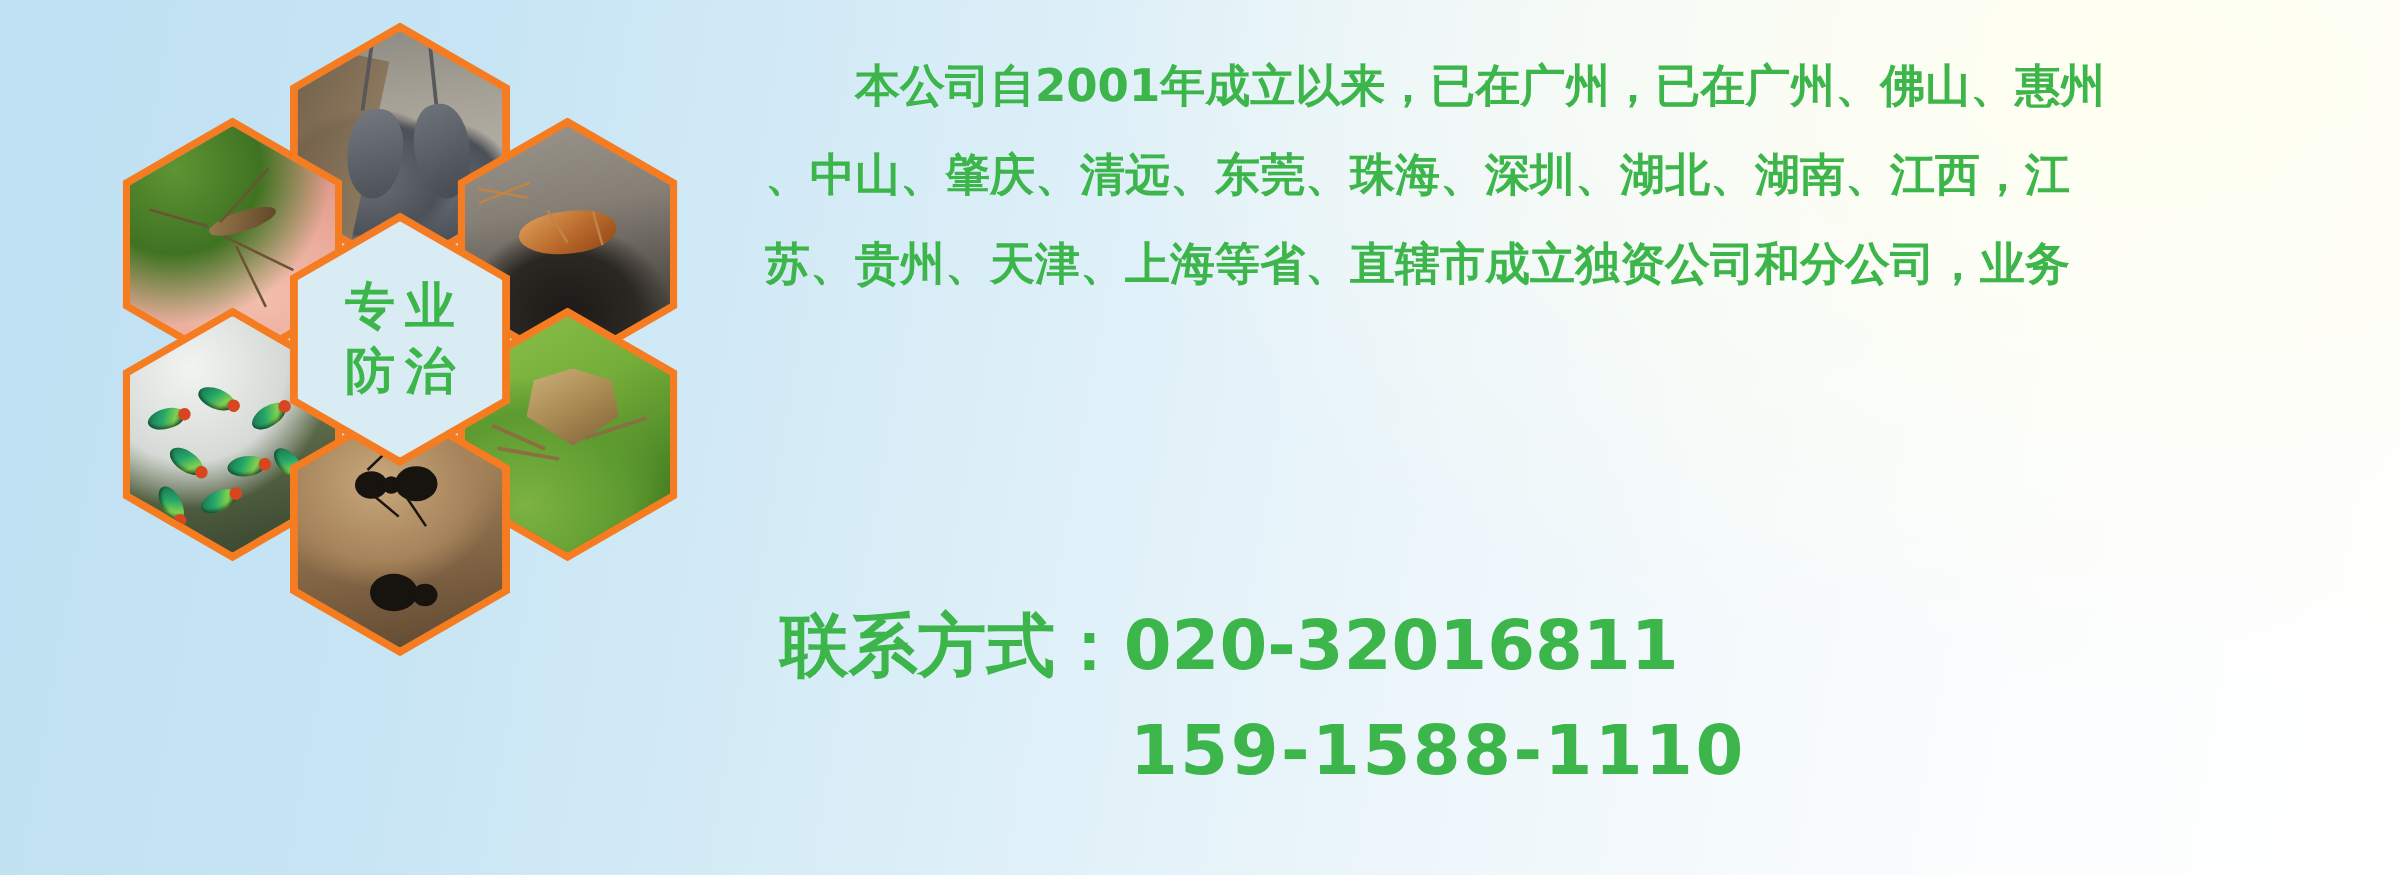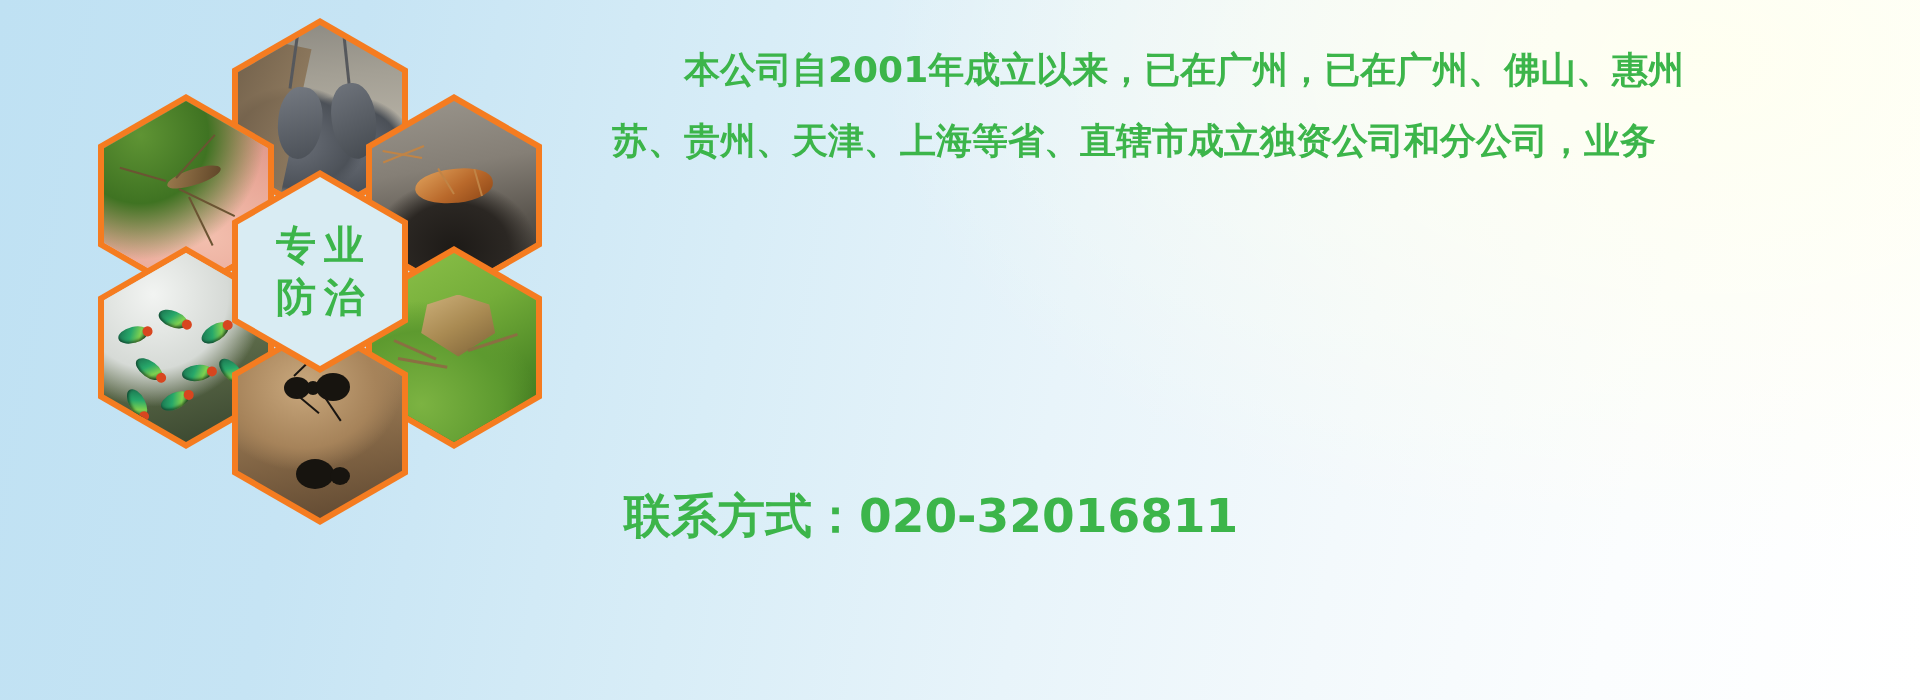--- a/index.html
+++ b/index.html
@@ -126,21 +126,21 @@
     position:absolute;left:0;top:34px;width:1300px;
     color:#3CB54A;font-weight:bold;font-size:36px;line-height:71px;
     text-align:justify;text-align-last:left;
     font-family:"DejaVu Sans","Liberation Sans",sans-serif;
   }
   .para .ln{display:block;white-space:nowrap;}
   .para .ln.indent{text-indent:72px;}
 
   #contact{position:absolute;left:0;top:474px;width:1300px;}
   .tel{
-    color:#3CB54A;font-weight:bold;font-size:47px;line-height:84px;white-space:nowrap;
+    color:#3CB54A;font-weight:bold;font-size:55px;line-height:84px;white-space:nowrap;
     font-family:"DejaVu Sans","Liberation Sans",sans-serif;
   }
   .tel-1{padding-left:12px;}
   .tel-2{padding-left:292px;letter-spacing:2px;}
 </style>
 </head>
 <body>
 
 <div id="banner">
 
@@ -228,21 +228,23 @@
         <div class="hx-text">专业</div>
         <div class="hx-text">防治</div>
       </div>
     </div>
   </div>
 
   <div id="copy">
 
     <div class="para">
       <span class="ln indent">本公司自2001年成立以来，已在广州，已在广州、佛山、惠州</span>
+      <span class="ln">、中山、肇庆、清远、东莞、珠海、深圳、湖北、湖南、江西，江</span>
       <span class="ln">苏、贵州、天津、上海等省、直辖市成立独资公司和分公司，业务</span>
     </div>
 
     <div id="contact">
       <div class="tel tel-1">联系方式：020-32016811</div>
+      <div class="tel tel-2">159-1588-1110</div>
     </div>
 
   </div>
 </div>
 
 </body></html>

